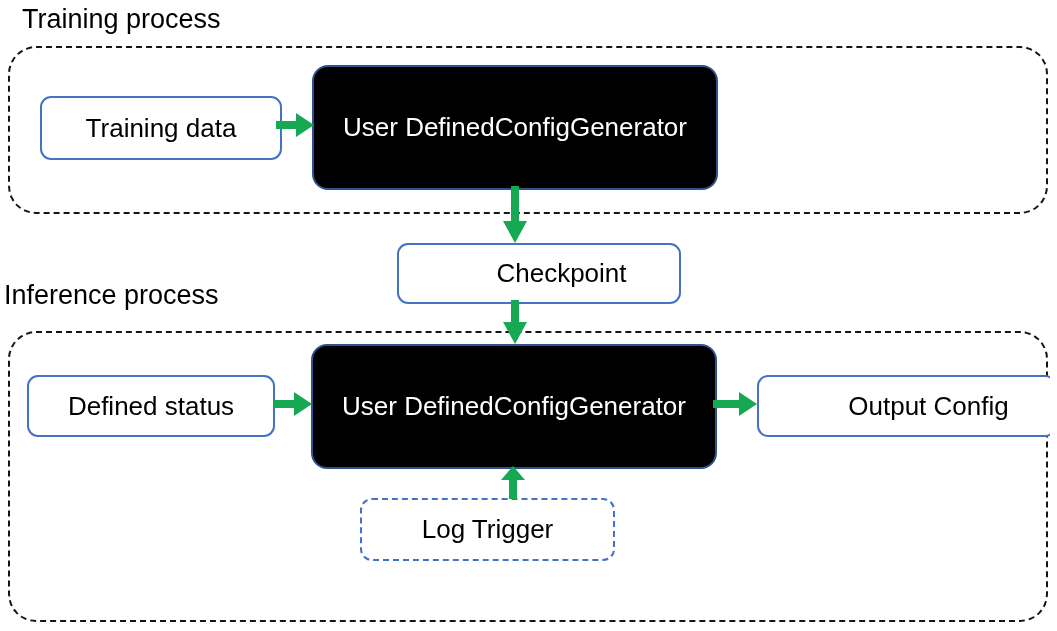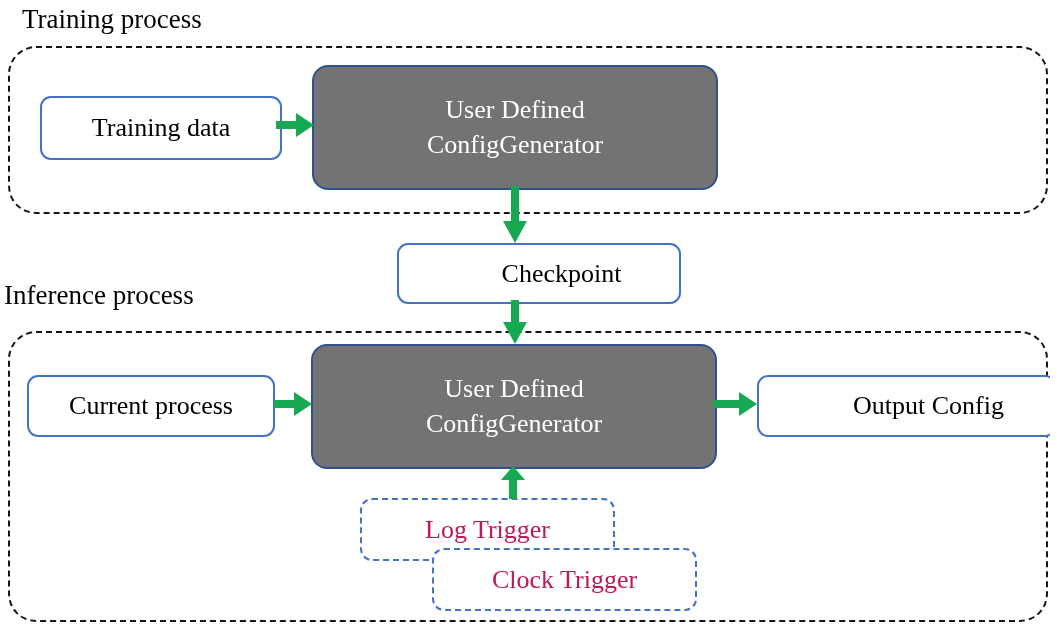--- a/index.html
+++ b/index.html
@@ -5,21 +5,21 @@
   html, body {
     margin: 0;
     padding: 0;
     background: #ffffff;
   }
   #canvas {
     position: relative;
     width: 1050px;
     height: 631px;
     background: #ffffff;
-    font-family: Liberation Serif, serif;
+    font-family: Liberation Sans, sans-serif;
     overflow: hidden;
   }
   .section-title {
     position: absolute;
     font-size: 27px;
     color: #000000;
     white-space: nowrap;
     z-index: 2;
   }
   #title-training { left: 22px; top: 4px; }
@@ -47,25 +47,24 @@
     z-index: 2;
     white-space: nowrap;
   }
   #training-data  { left: 40px;  top: 96px;  width: 238px; height: 60px; }
   #checkpoint     { left: 397px; top: 243px; width: 235px; height: 57px; padding-left: 45px; }
   #current-status { left: 27px;  top: 375px; width: 244px; height: 58px; }
   #output-config  { left: 757px; top: 375px; width: 251px; height: 58px; padding-left: 44px; }
 
   .gen-box {
     position: absolute;
-    background: #737373;
+    background: #000000;
     border: 2.5px solid #2F528F;
     border-radius: 16px;
     display: flex;
-    flex-direction: column;
     align-items: center;
     justify-content: center;
     color: #ffffff;
     font-size: 26px;
     line-height: 1.32;
     text-align: center;
     z-index: 2;
     white-space: nowrap;
   }
   #gen-training  { left: 312px; top: 65px;  width: 402px; height: 121px; }
@@ -73,21 +72,21 @@
 
   .trigger-box {
     position: absolute;
     background: #ffffff;
     border: 2px dashed #4472C4;
     border-radius: 12px;
     display: flex;
     align-items: center;
     justify-content: center;
     font-size: 26px;
-    color: #be185d;
+    color: #000000;
     white-space: nowrap;
   }
   #log-trigger   { left: 360px; top: 498px; width: 251px; height: 59px; z-index: 3; }
   #clock-trigger { left: 432px; top: 548px; width: 261px; height: 59px; z-index: 4; }
 
   .arrow {
     position: absolute;
     z-index: 5;
     display: block;
   }
@@ -119,39 +118,36 @@
   <div class="gen-box" id="gen-training">
     <span>User Defined</span>
     <span>ConfigGenerator</span>
   </div>
 
   <div class="io-box" id="checkpoint">
     <span>Checkpoint</span>
   </div>
 
   <div class="io-box" id="current-status">
-    <span>Current process</span>
+    <span>Defined status</span>
   </div>
 
   <div class="gen-box" id="gen-inference">
     <span>User Defined</span>
     <span>ConfigGenerator</span>
   </div>
 
   <div class="io-box" id="output-config">
     <span>Output Config</span>
   </div>
 
   <div class="trigger-box" id="log-trigger">
     <span>Log Trigger</span>
   </div>
 
-  <div class="trigger-box" id="clock-trigger">
-    <span>Clock Trigger</span>
-  </div>
 
   <svg class="arrow" id="arrow-training-to-gen" width="38" height="26">
     <polygon points="0,9 20,9 20,1 38,13 20,25 20,17 0,17"></polygon>
   </svg>
 
   <svg class="arrow" id="arrow-gen-to-checkpoint" width="26" height="57">
     <polygon points="9,0 17,0 17,35 25,35 13,57 1,35 9,35"></polygon>
   </svg>
 
   <svg class="arrow" id="arrow-checkpoint-to-gen" width="26" height="44">

